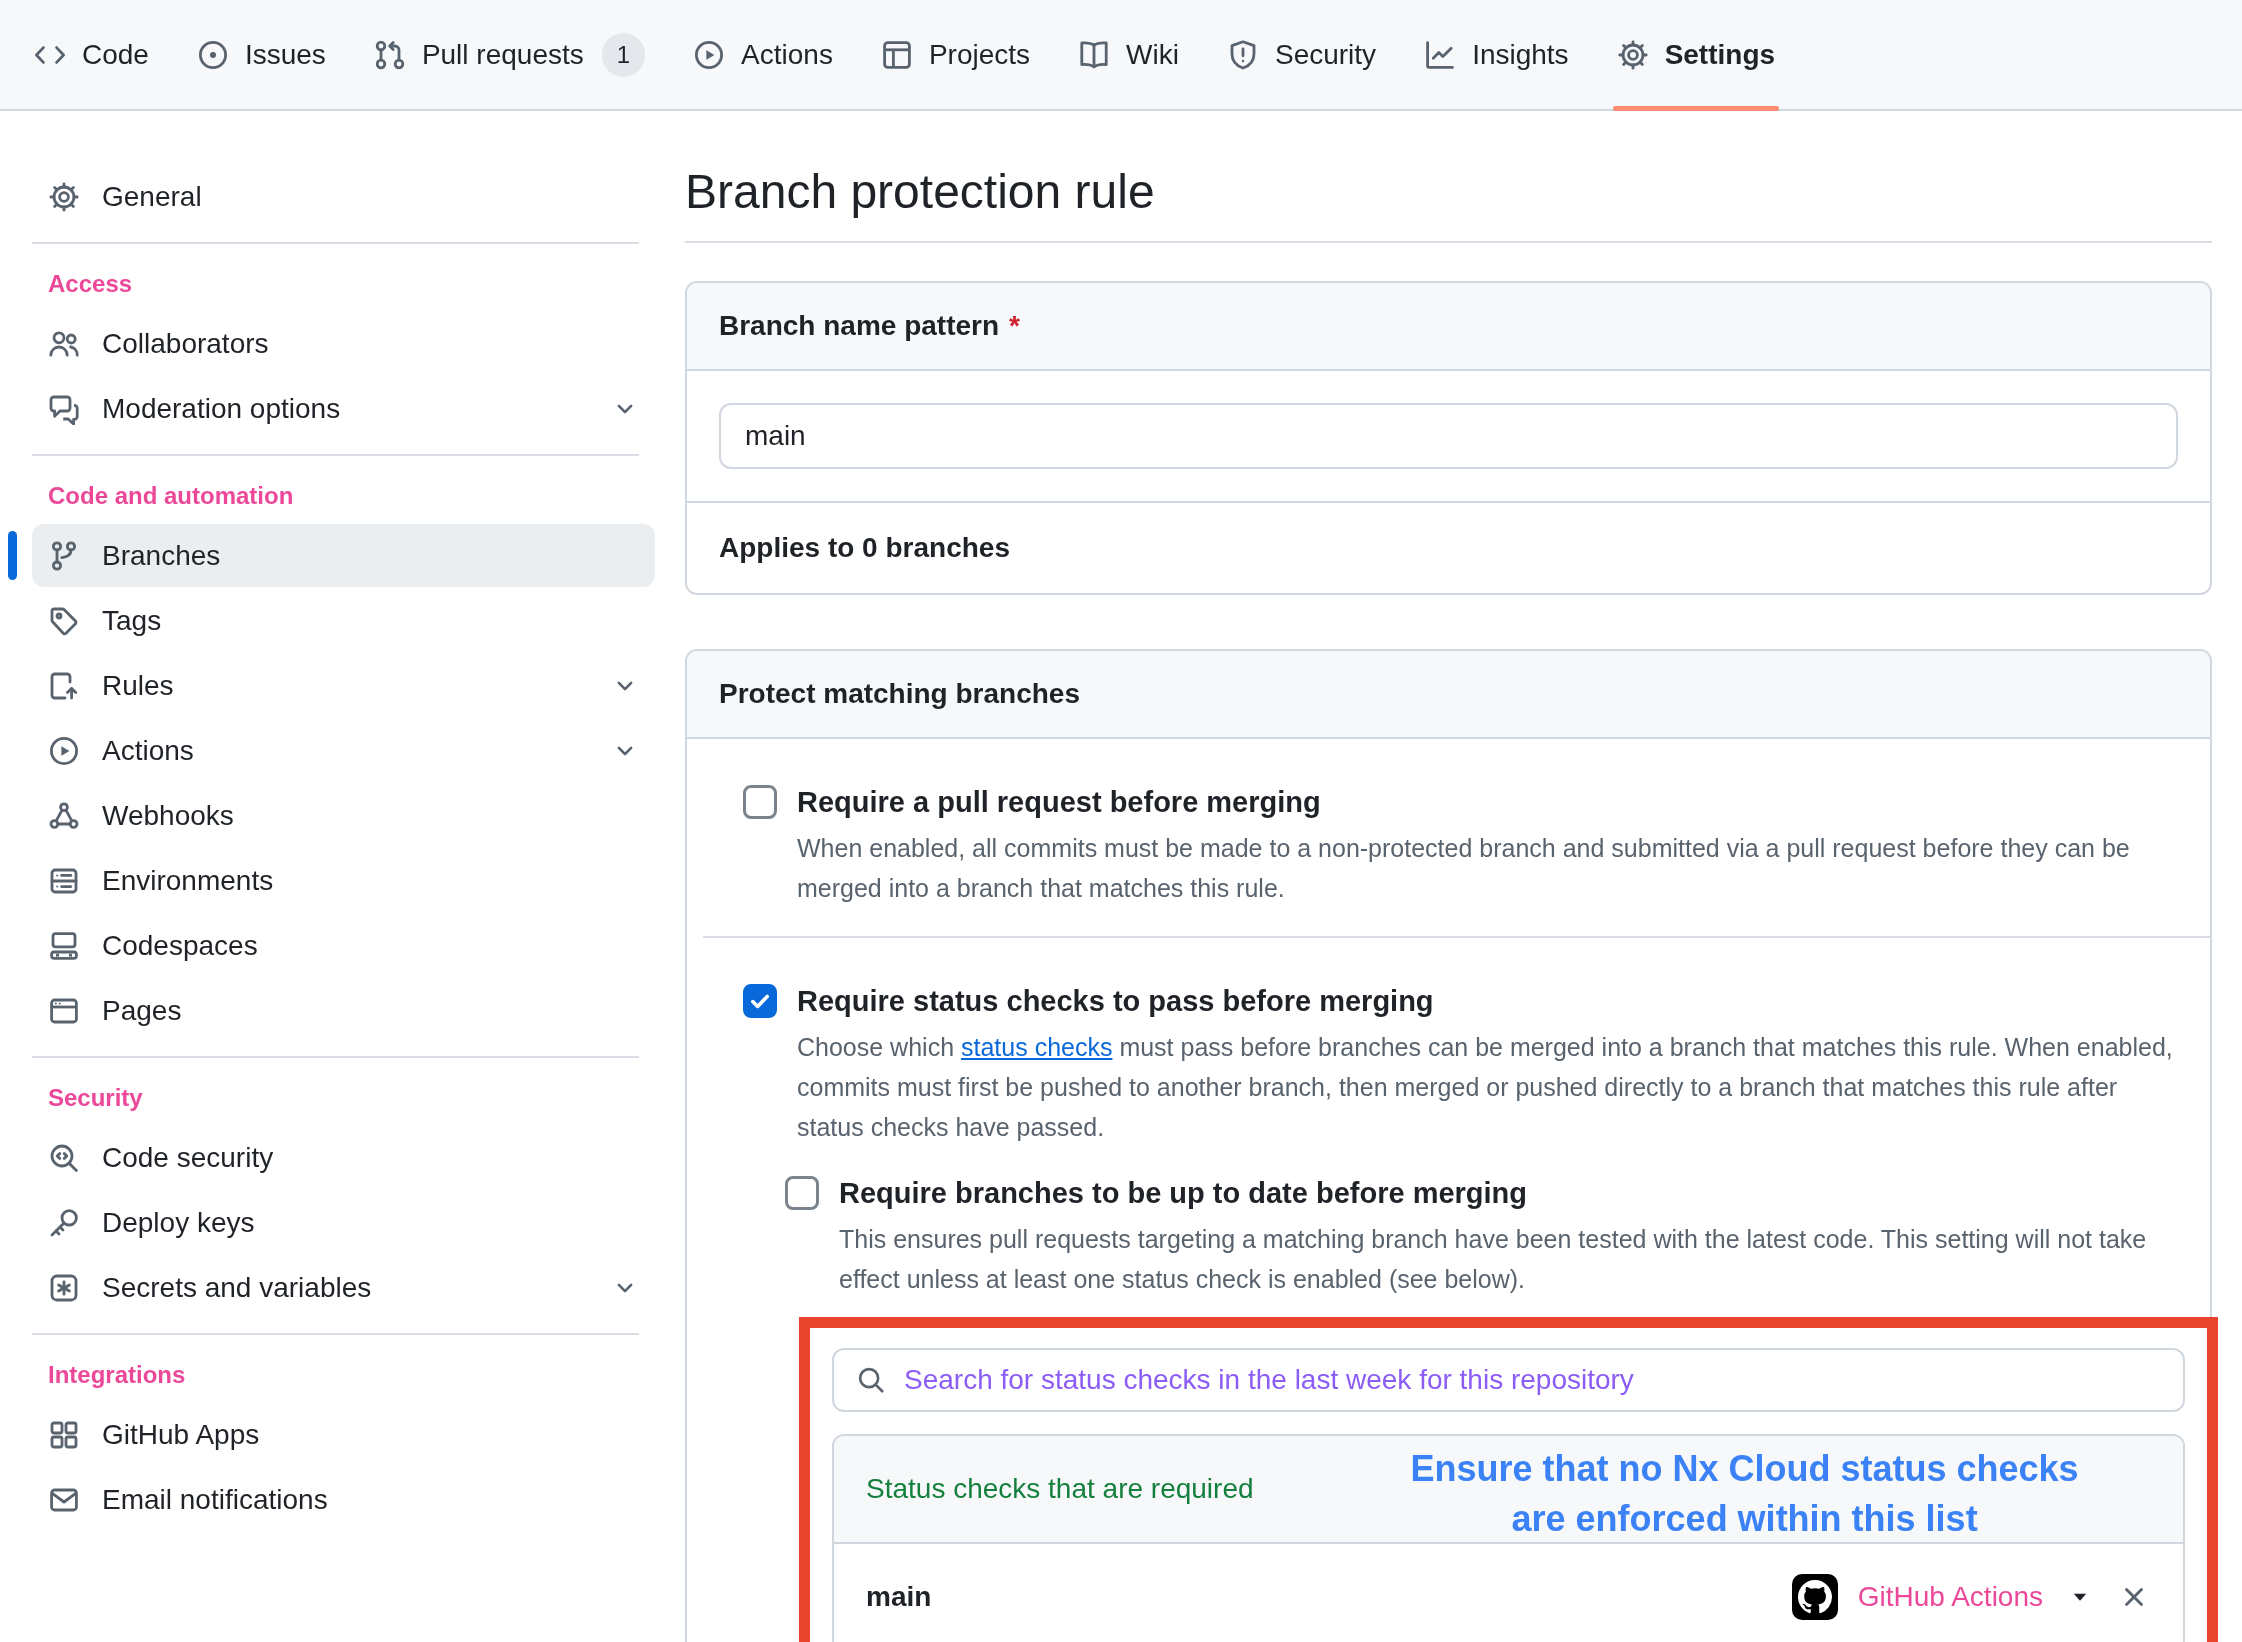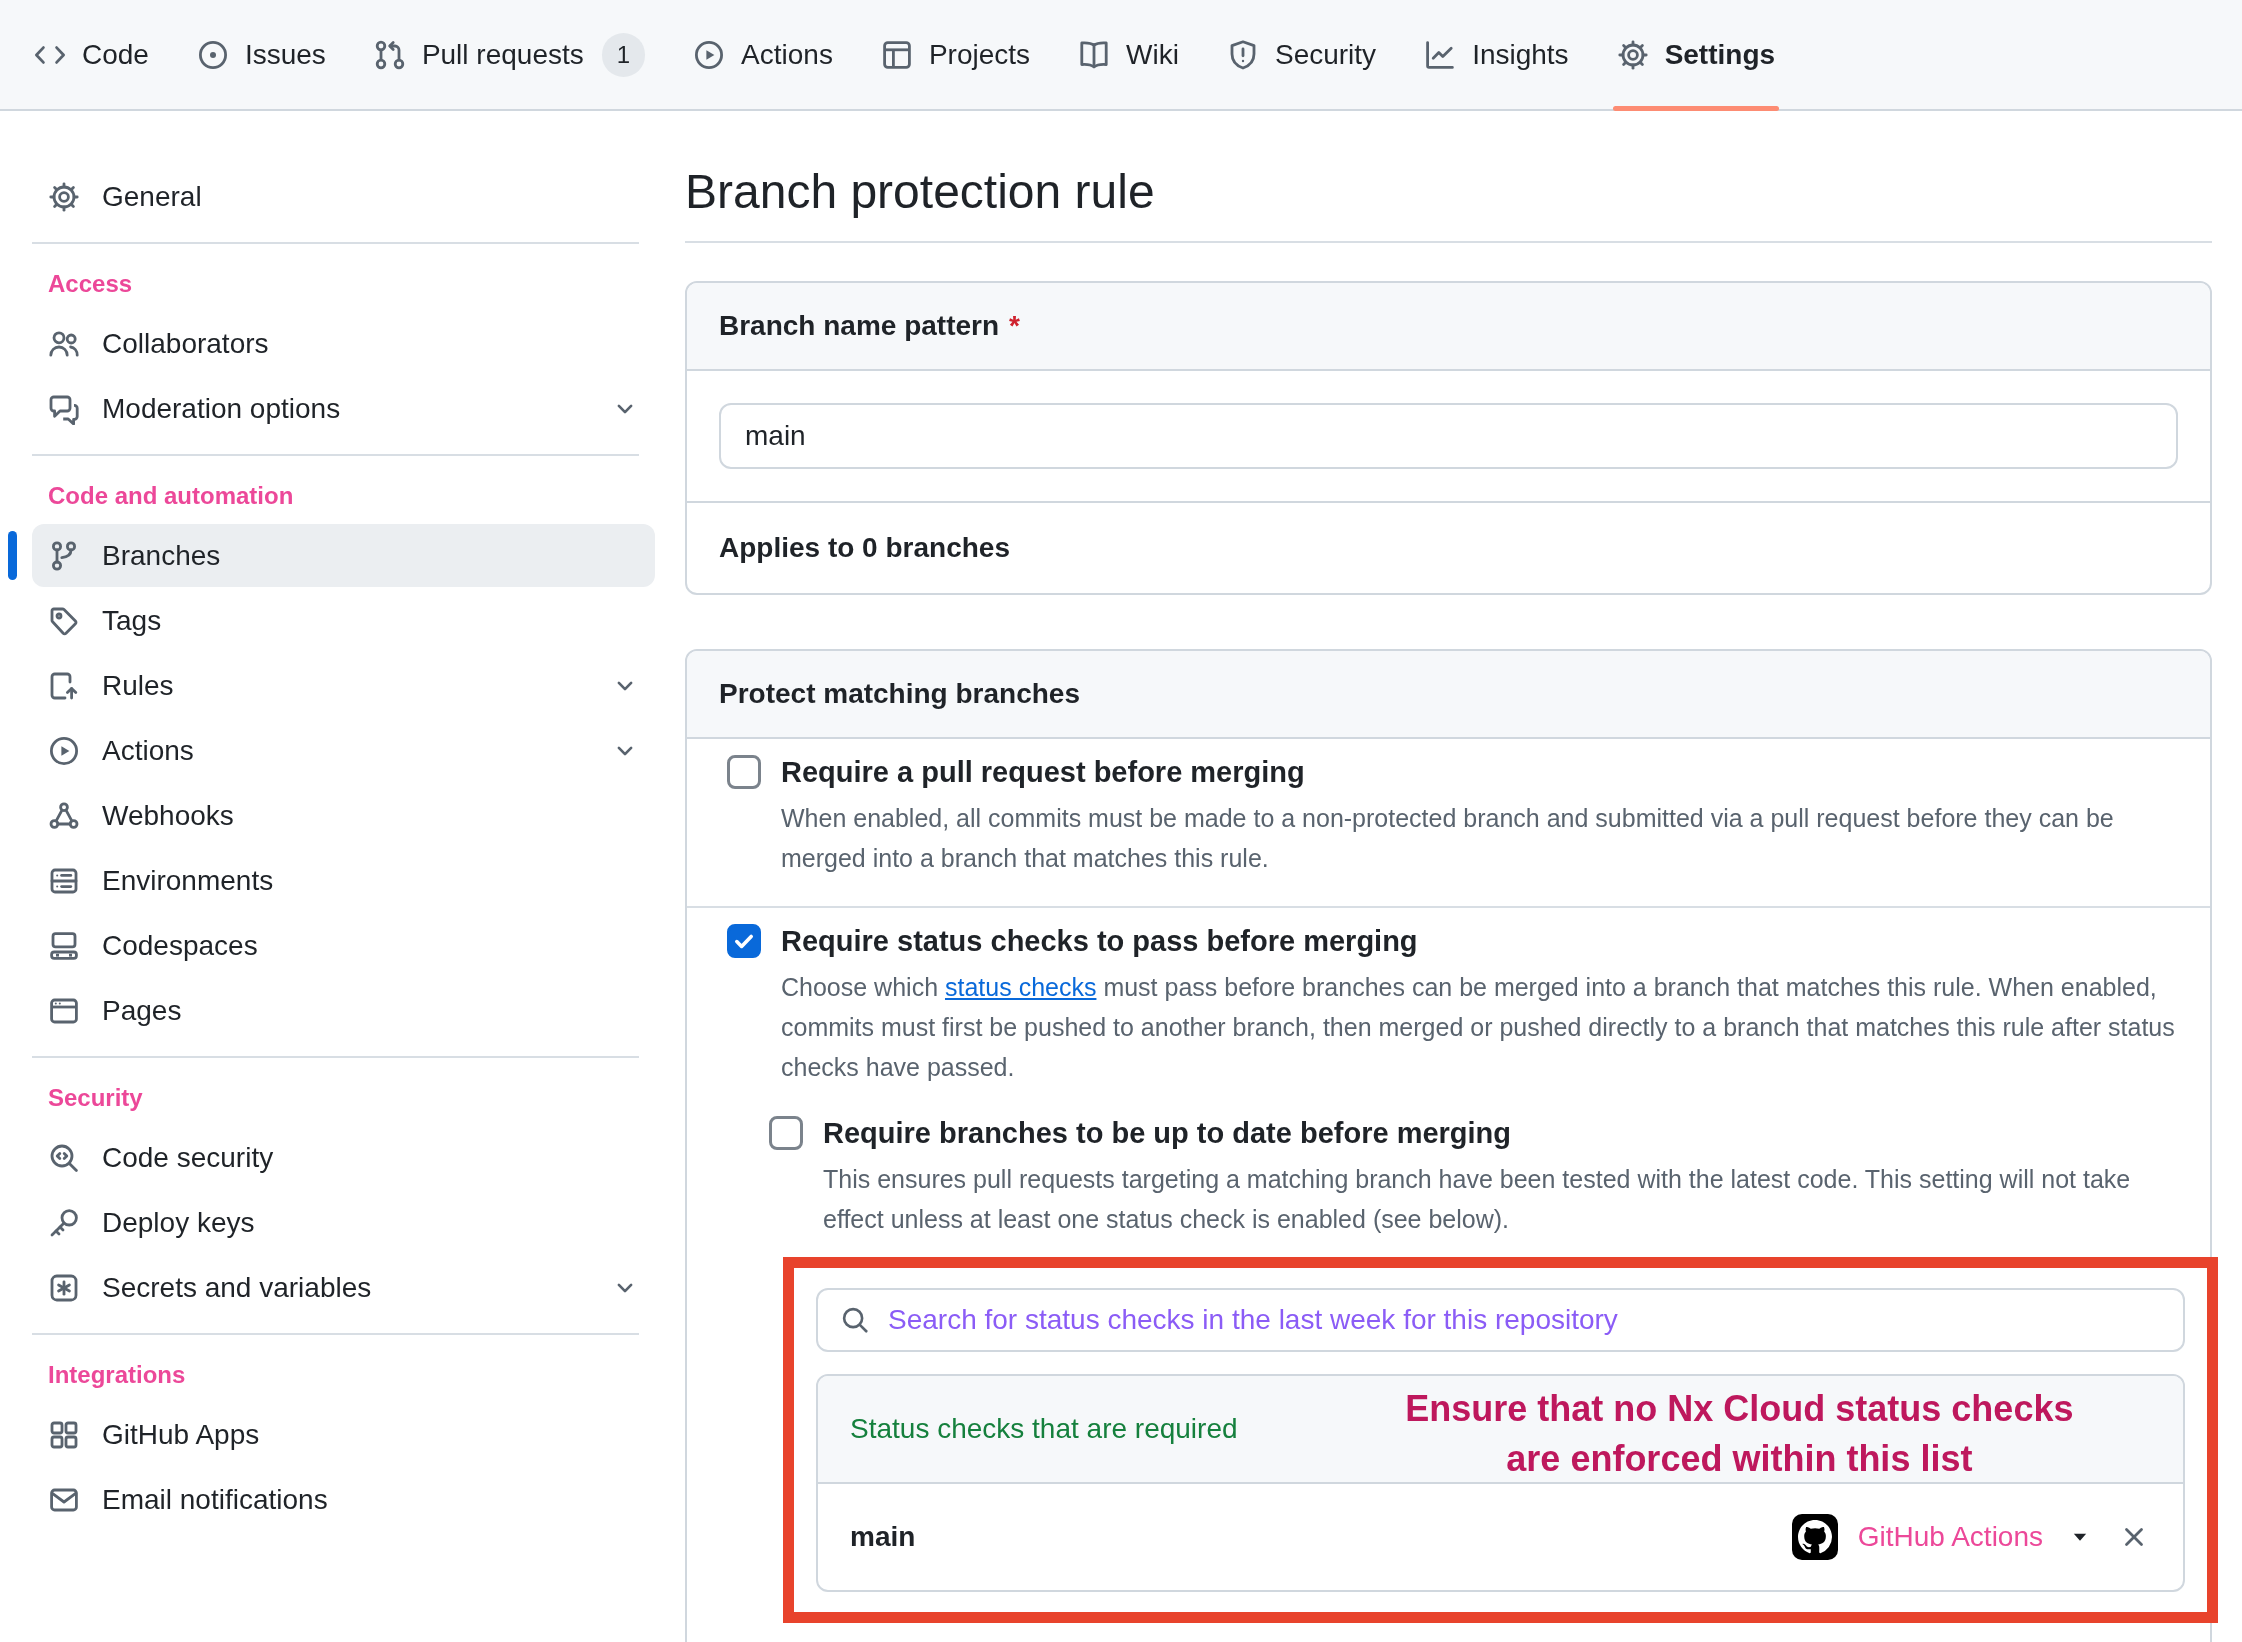--- a/index.html
+++ b/index.html
@@ -72,21 +72,21 @@
   .text-input {
     width:100%; height:66px; font-size:28px; color:#1f2328;
     padding:0 24px; border:2px solid #d0d7de; border-radius:12px;
     font-family:"Liberation Sans", sans-serif; background:#fff; outline:none;
   }
   .box-footer {
     border-top:2px solid #d0d7de; padding:28px 32px;
     font-size:28px; font-weight:700; line-height:34px;
   }
 
-  .form-section { padding:13px 32px 28px 40px; }
+  .form-section { padding:43px 32px 28px 40px;margin-left:16px; }
   .form-section + .form-section { border-top:2px solid #d8dee4; }
 
   .chk-row { display:flex; gap:20px; align-items:flex-start; }
   .checkbox {
     width:34px; height:34px; flex:none; margin-top:3px;
     border:3px solid #7b838c; border-radius:8px; background:#fff; cursor:pointer;
   }
   .checkbox.checked {
     background:#0969da; border-color:#0969da;
     display:flex; align-items:center; justify-content:center;
@@ -113,21 +113,21 @@
   .search-input .ph { color:#8b5cf6; font-size:28px; }
   .search-input .sicon { color:#59636e; }
 
   .status-box { margin-top:22px; border:2px solid #d0d7de; border-radius:12px; position:relative; background:#fff; }
   .status-header {
     background:#f6f8fa; border-bottom:2px solid #d0d7de; border-radius:10px 10px 0 0;
     padding:36px 32px; font-size:28px; line-height:34px; color:#15803d;
   }
   .annotation {
     position:absolute; top:8px; left:37%; right:2%;
-    text-align:center; color:#be185d; font-size:36px; font-weight:700; line-height:50px;
+    text-align:center; color:#3b82f6; font-size:36px; font-weight:700; line-height:50px;
     pointer-events:none;
   }
   .status-row { display:flex; align-items:center; padding:30px 32px; }
   .status-name { font-size:28px; font-weight:700; }
   .row-right { margin-left:auto; display:flex; align-items:center; gap:20px; }
   .gh-avatar {
     width:46px; height:46px; border-radius:10px; background:#000;
     display:flex; align-items:center; justify-content:center; flex:none;
   }
   .app-link { color:#ec4899; font-size:28px; cursor:pointer; }

